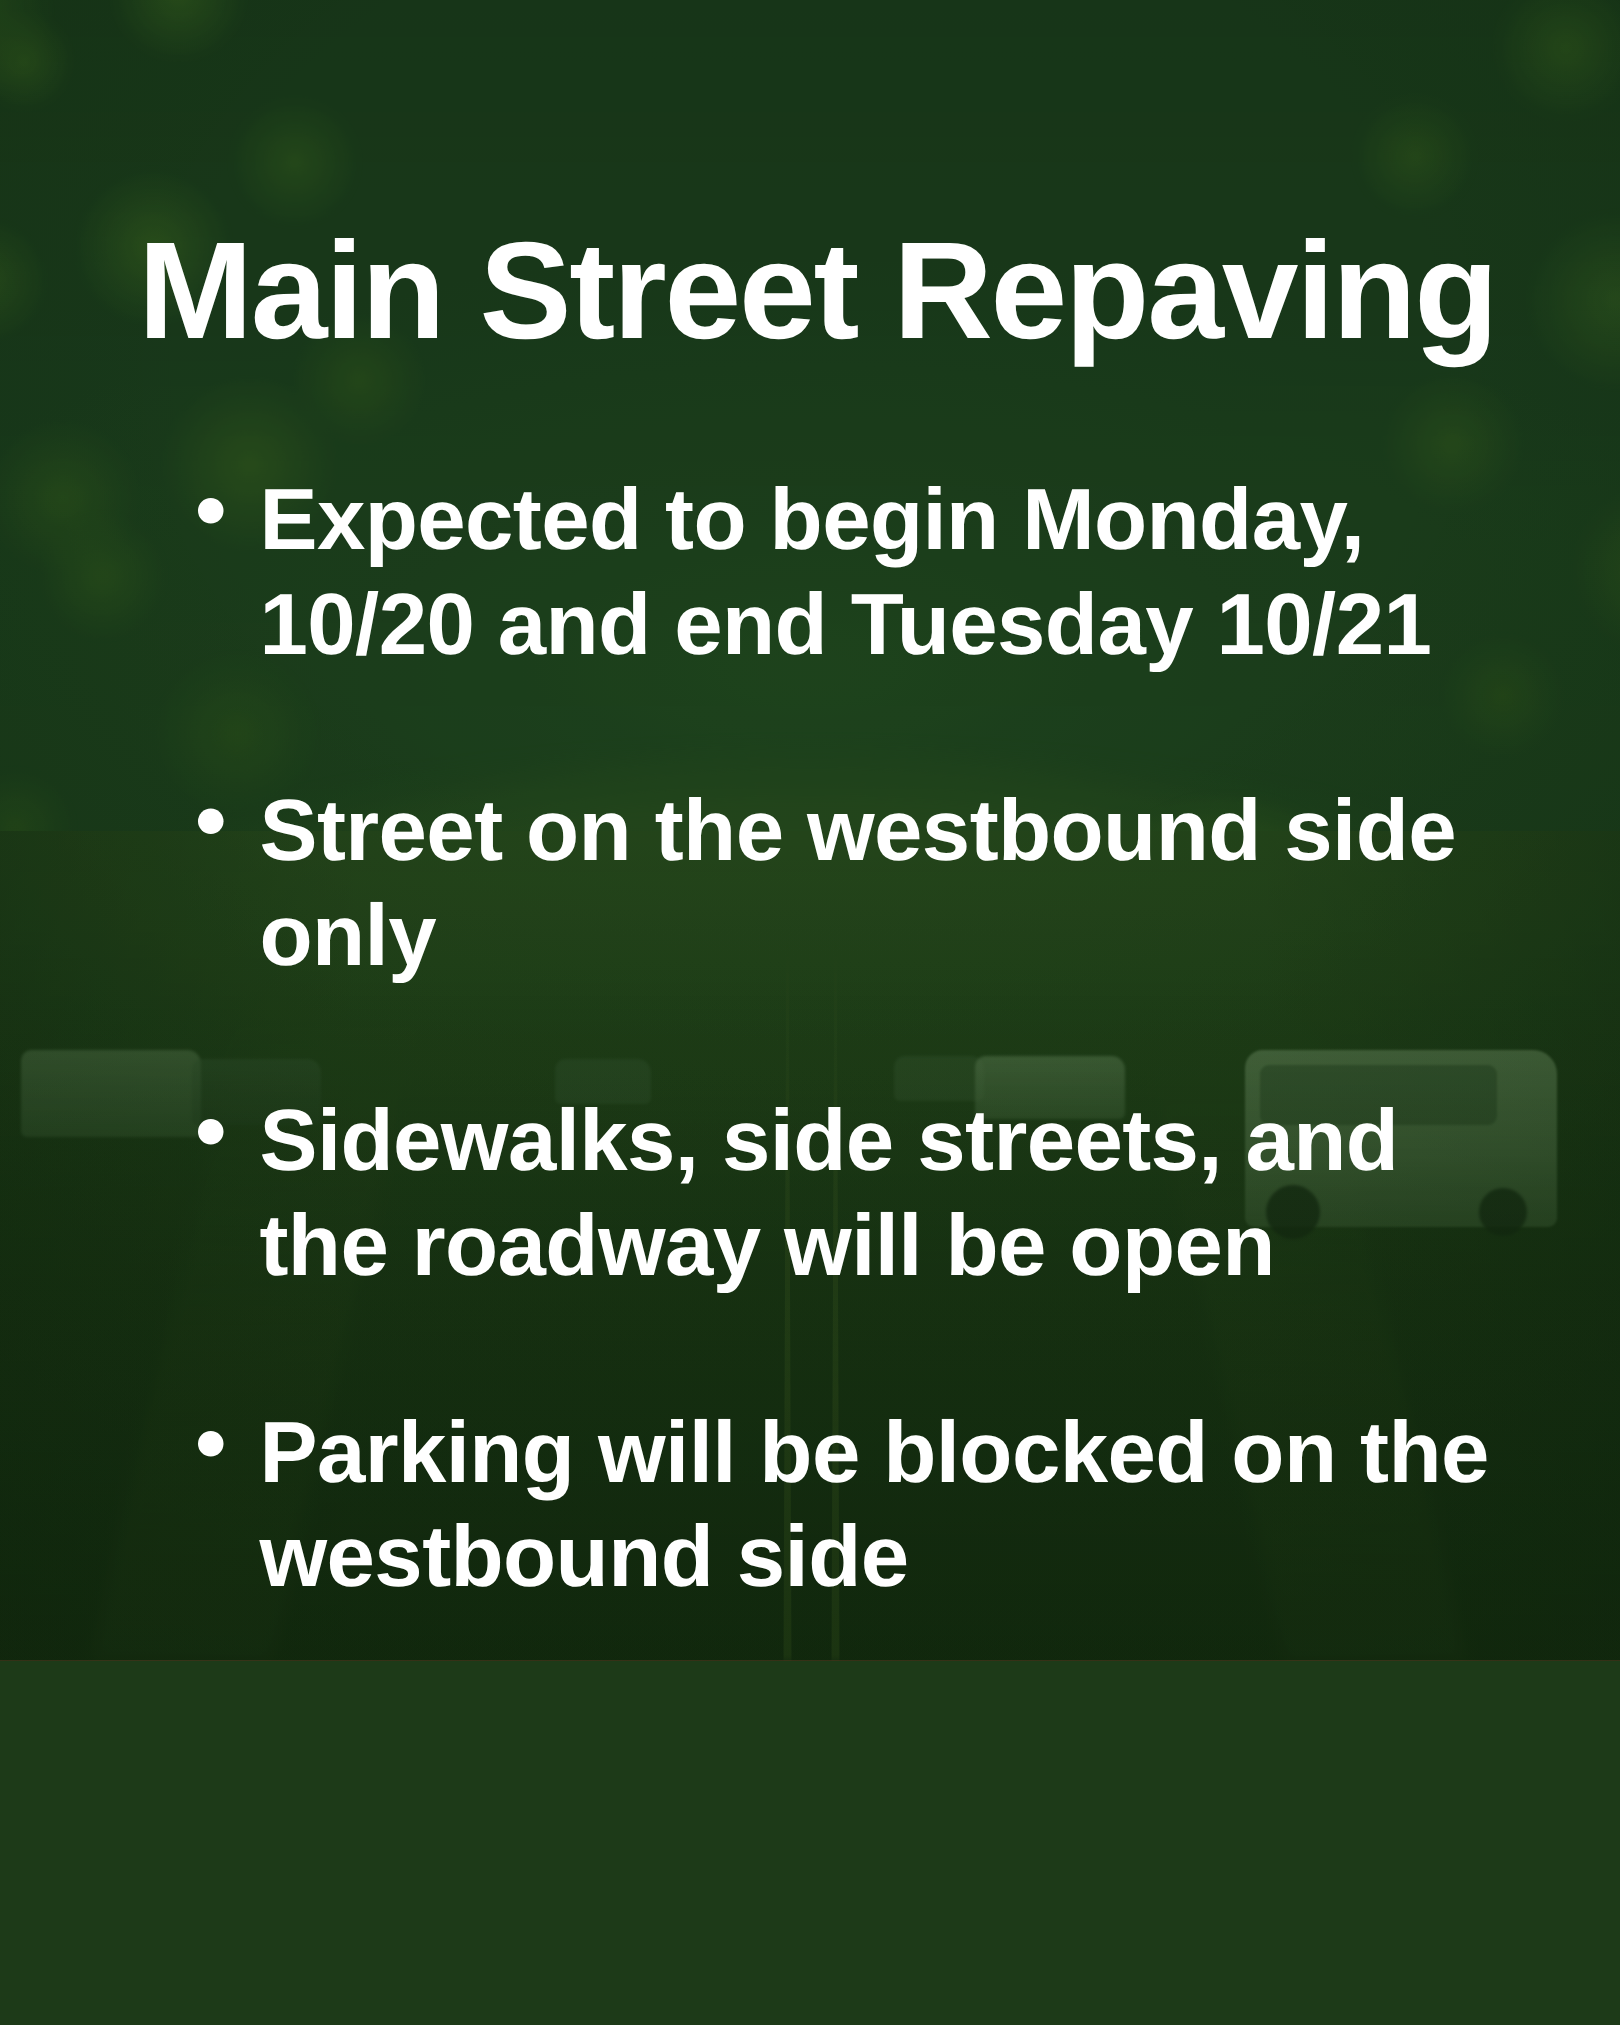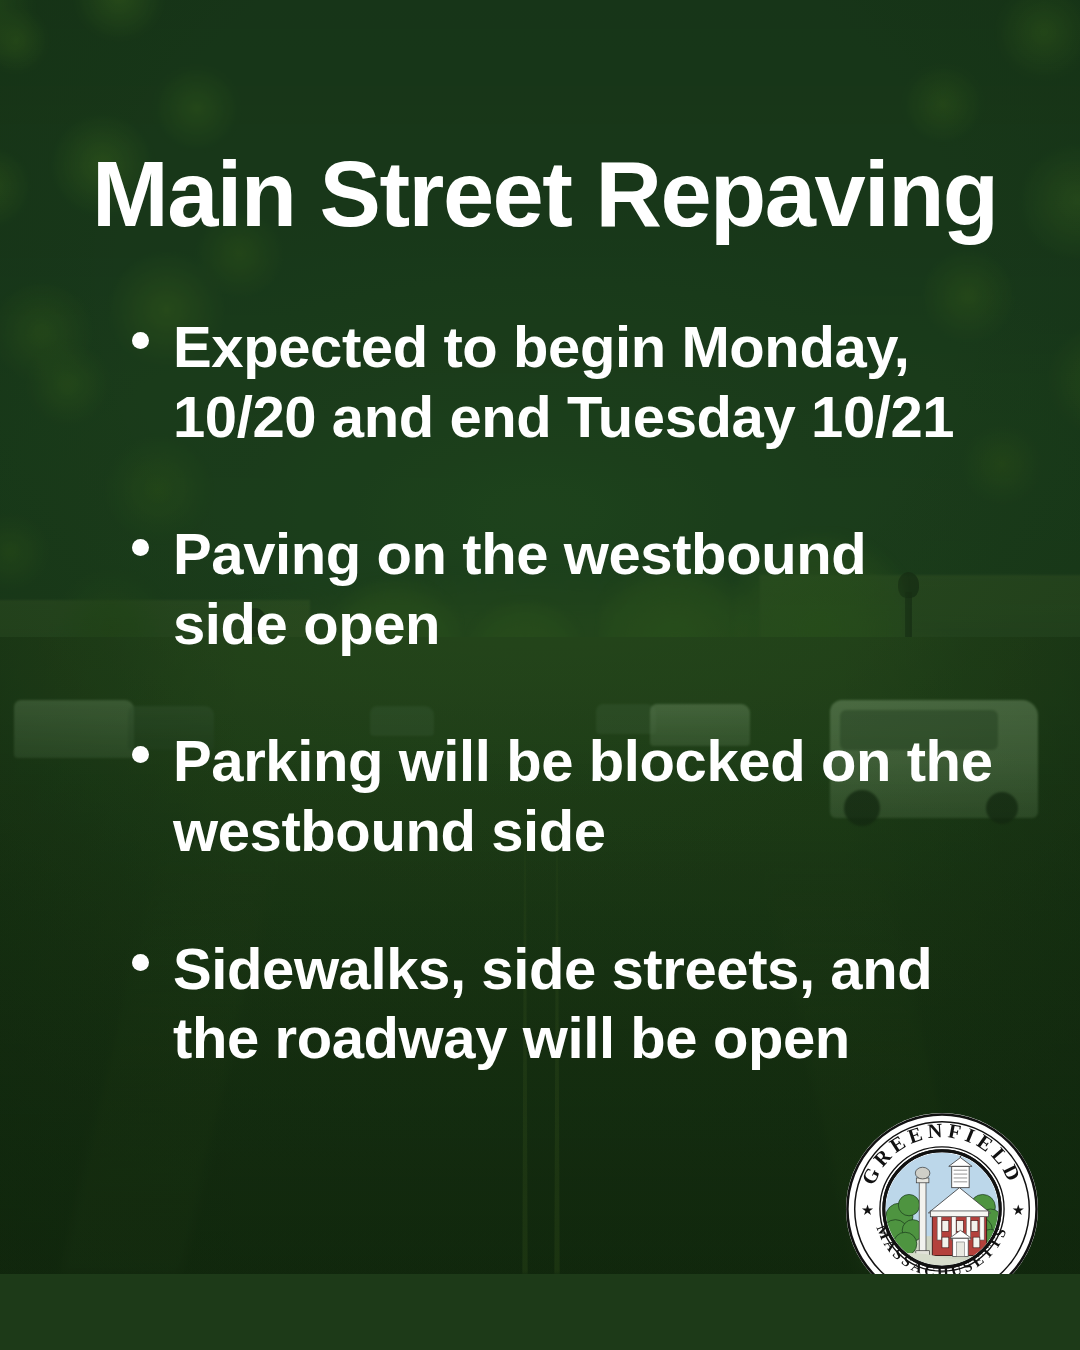--- a/index.html
+++ b/index.html
@@ -4,21 +4,21 @@
 <title>Main Street Repaving</title>
 <style>
   html, body {
     margin: 0;
     padding: 0;
     background: #1d3a18;
   }
   #poster {
     position: relative;
     width: 1080px;
-    height: 1274px;
+    height: 1107px;
     overflow: hidden;
     font-family: "Liberation Sans", sans-serif;
     background: #b91c1c;
     -webkit-font-smoothing: antialiased;
   }
 
   
   .photo {
     position: absolute;
     inset: 0;
@@ -334,29 +334,29 @@
 
     <h1 class="title">Main Street Repaving</h1>
 
     <ul class="bullets">
       <li class="bullet">
         <span class="dot"></span>
         <span class="btext">Expected to begin Monday, 10/20 and end Tuesday 10/21</span>
       </li>
       <li class="bullet">
         <span class="dot"></span>
-        <span class="btext">Paving on the westbound side open</span>
+        <span class="btext">Street on the westbound side only</span>
+      </li>
+      <li class="bullet">
+        <span class="dot"></span>
+        <span class="btext">Sidewalks, side streets, and the roadway will be open</span>
       </li>
       <li class="bullet">
         <span class="dot"></span>
         <span class="btext">Parking will be blocked on the westbound side</span>
-      </li>
-      <li class="bullet">
-        <span class="dot"></span>
-        <span class="btext">Sidewalks, side streets, and the roadway will be open</span>
       </li>
     </ul>
 
     <div class="seal">
       <svg viewBox="0 0 200 200" xmlns="http://www.w3.org/2000/svg" aria-hidden="true">
         <defs>
           <path id="arcTop" d="M 26,100 A 74,74 0 0 1 174,100"></path>
           <path id="arcBot" d="M 30,100 A 70,70 0 0 0 170,100"></path>
           <clipPath id="vignetteClip">
               <circle cx="100" cy="100" r="58"></circle>

